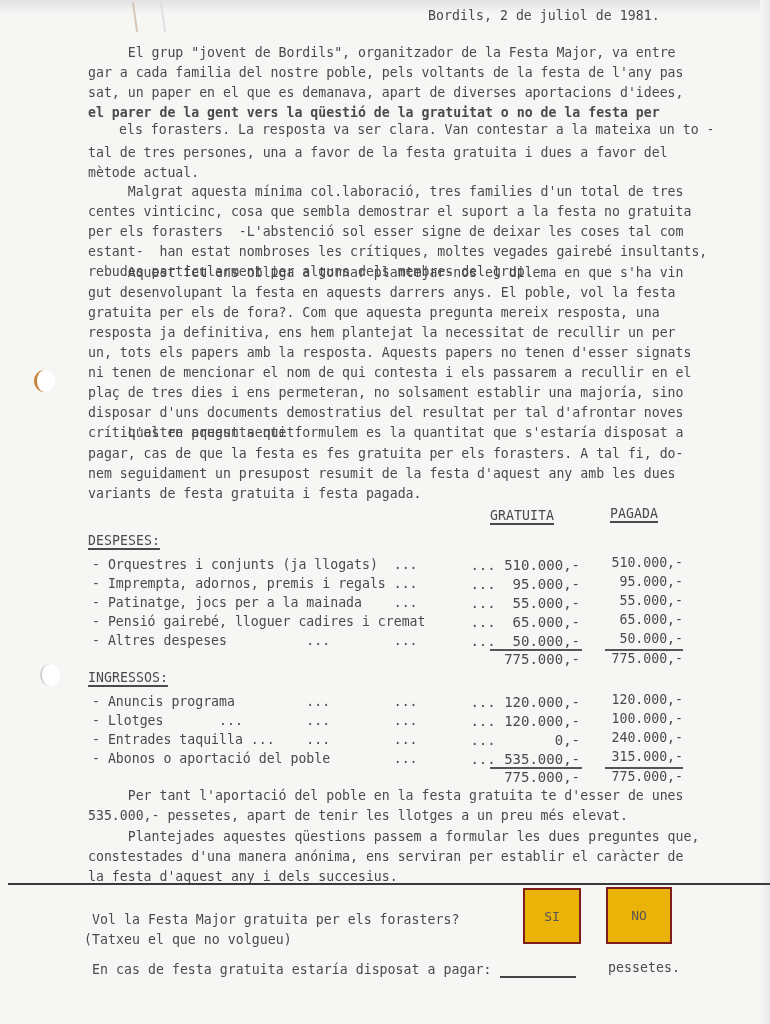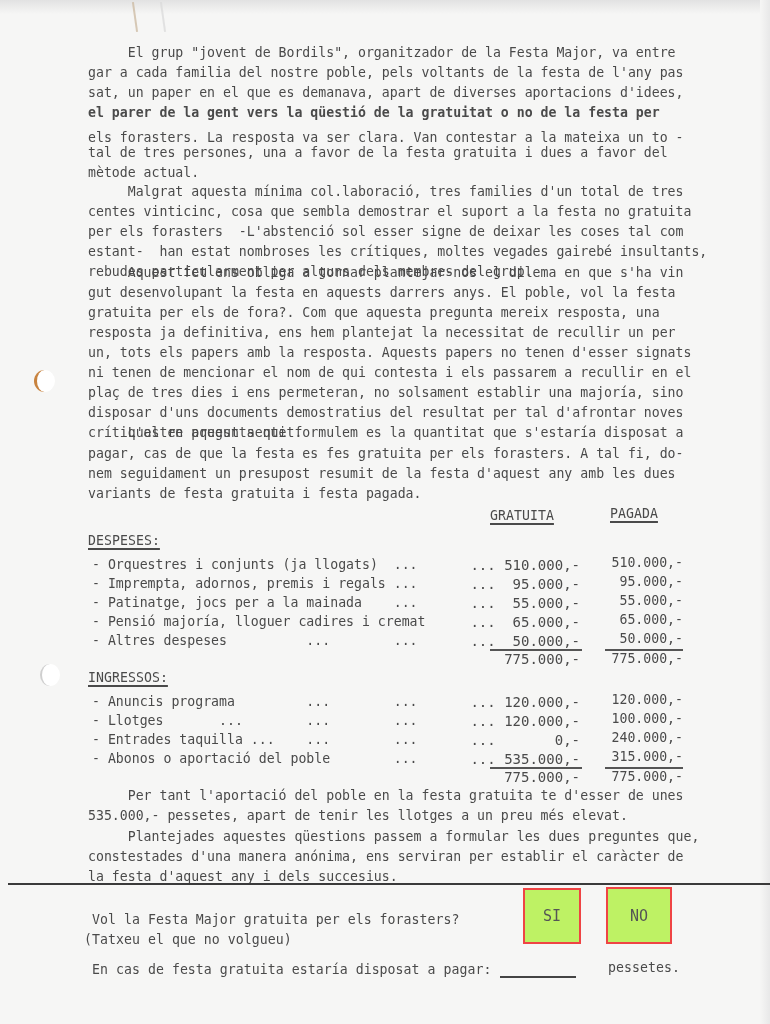--- a/index.html
+++ b/index.html
@@ -20,41 +20,42 @@
   .hole.rust { border-left: 3px solid #c8833f; }
   .hole.plain { border-left: 2px solid #cfcfcf; }
   .txt { position: absolute; font-size: 13.2px; white-space: pre; letter-spacing: 0.05px; }
   .line { position: absolute; left: 88px; font-size: 13.2px; white-space: pre; }
   .ul { text-decoration: underline; text-decoration-thickness: 2px; text-underline-offset: 3px; }
   .col-g { position: absolute; left: 465px; width: 115px; text-align: right; white-space: pre; font-size: 14px; }
   .col-p { position: absolute; left: 583px; width: 100px; text-align: right; white-space: pre; font-size: 13.2px; }
   .item { position: absolute; left: 92px; white-space: pre; font-size: 13.2px; }
   .rule { position: absolute; height: 2px; background: #555; }
   .sep { position: absolute; left: 8px; width: 762px; top: 883px; height: 2px; background: #3a3a3a; }
-  .box { position: absolute; border: 2px solid #ef4444; background: #bef264; display: flex; align-items: center; justify-content: center; font-size: 15px; color: #555; }
+  .box { position: absolute; border: 2px solid #7f1d1d; background: #eab308; display: flex; align-items: center; justify-content: center; font-size: 13px; color: #555; }
   .blank { position: absolute; left: 500px; top: 976px; width: 76px; height: 2px; background: #444; }
 </style>
 </head>
 <body>
 
 <div class="page">
   <div class="top-shade"></div>
   <div class="edge-shadow"></div>
   <div class="scratch" style="left:134px;"></div>
   <div class="scratch" style="left:162px;background:#d8d8d8;"></div>
   <div class="hole rust" style="left:34px;top:370px;"></div>
   <div class="hole plain" style="left:40px;top:664px;"></div>
 
+  <div class="txt" style="left:428px;top:8px;">Bordils, 2 de juliol de 1981.</div>
 
   <div>
     <div class="line" style="top:45px;">     El grup "jovent de Bordils", organitzador de la Festa Major, va entre</div>
     <div class="line" style="top:65px;">gar a cada familia del nostre poble, pels voltants de la festa de l'any pas</div>
     <div class="line" style="top:85px;">sat, un paper en el que es demanava, apart de diverses aportacions d'idees,</div>
     <div class="line" style="top:105px;font-weight:bold;">el parer de la gent vers la qüestió de la gratuitat o no de la festa per</div>
-    <div class="line" style="top:130px;">els forasters. La resposta va ser clara. Van contestar a la mateixa un to -</div>
+    <div class="line" style="top:122px;margin-left:31px;">els forasters. La resposta va ser clara. Van contestar a la mateixa un to -</div>
     <div class="line" style="top:145px;">tal de tres persones, una a favor de la festa gratuita i dues a favor del</div>
     <div class="line" style="top:165px;">mètode actual.</div>
   </div>
 
   <div>
     <div class="line" style="top:184px;">     Malgrat aquesta mínima col.laboració, tres families d'un total de tres</div>
     <div class="line" style="top:204px;">centes vinticinc, cosa que sembla demostrar el suport a la festa no gratuita</div>
     <div class="line" style="top:224px;">per els forasters  -L'abstenció sol esser signe de deixar les coses tal com</div>
     <div class="line" style="top:244px;">estant-  han estat nombroses les crítiques, moltes vegades gairebé insultants,</div>
     <div class="line" style="top:264px;">rebudes particularment per alguns dels membres del grup.</div>
@@ -94,21 +95,21 @@
       <div class="item" style="top:576px;">- Imprempta, adornos, premis i regals ...</div>
       <div class="col-g" style="top:576px;">...  95.000,-</div>
       <div class="col-p" style="top:574px;">95.000,-</div>
     </div>
     <div>
       <div class="item" style="top:595px;">- Patinatge, jocs per a la mainada    ...</div>
       <div class="col-g" style="top:595px;">...  55.000,-</div>
       <div class="col-p" style="top:593px;">55.000,-</div>
     </div>
     <div>
-      <div class="item" style="top:614px;">- Pensió majoría, lloguer cadires i cremat</div>
+      <div class="item" style="top:614px;">- Pensió gairebé, lloguer cadires i cremat</div>
       <div class="col-g" style="top:614px;">...  65.000,-</div>
       <div class="col-p" style="top:612px;">65.000,-</div>
     </div>
     <div>
       <div class="item" style="top:633px;">- Altres despeses          ...        ...</div>
       <div class="col-g" style="top:633px;">...  50.000,-</div>
       <div class="col-p" style="top:631px;">50.000,-</div>
     </div>
     <div class="rule" style="left:490px;top:649px;width:92px;"></div>
     <div class="rule" style="left:605px;top:649px;width:78px;"></div>

